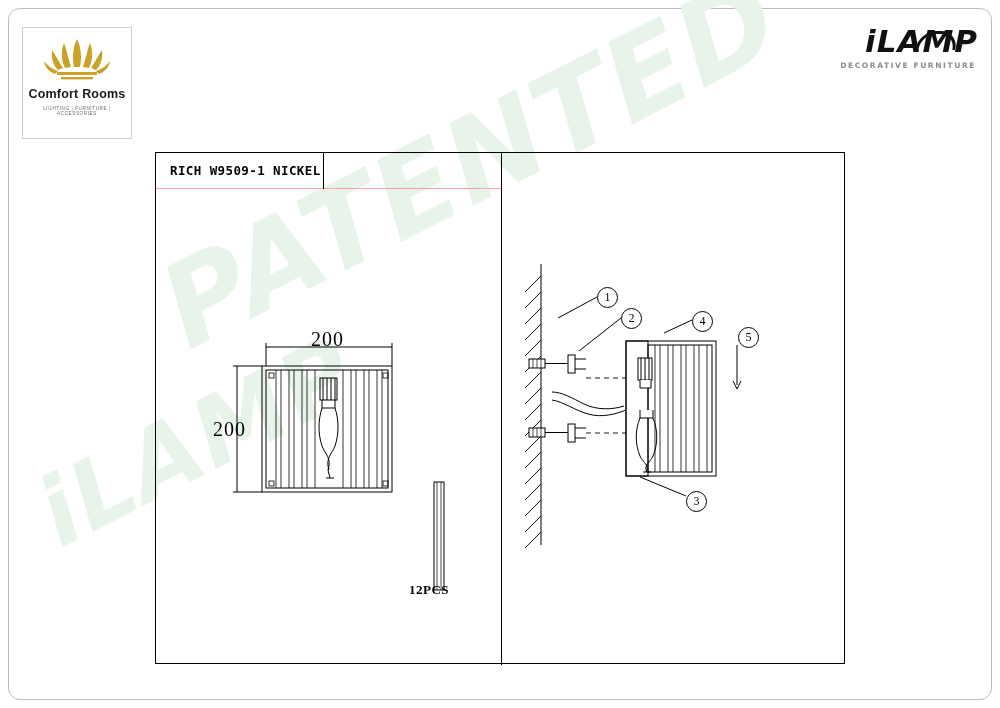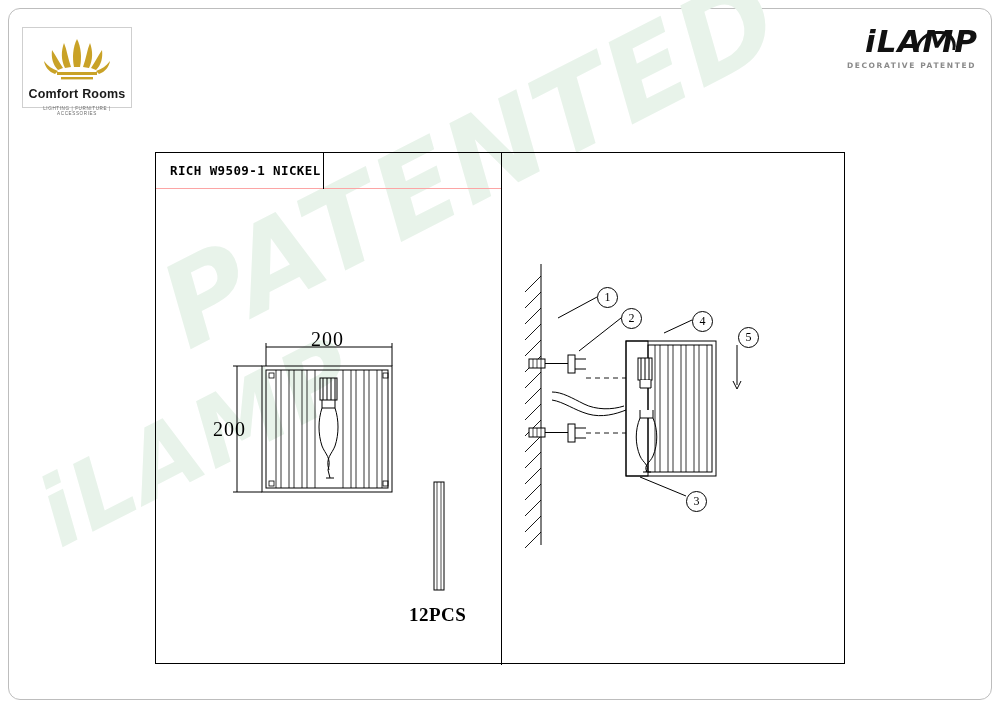--- a/index.html
+++ b/index.html
@@ -59,21 +59,21 @@
     transform: rotate(-27deg);
     transform-origin: left top;
   }
 
   
   .comfort-logo {
     position: absolute;
     left: 22px;
     top: 27px;
     width: 110px;
-    height: 81px;
+    height: 112px;
     border: 1px solid #cfcfcf;
     box-sizing: border-box;
     text-align: center;
     background: #fff;
   }
   .crown {
     margin: 9px auto 0 auto;
     width: 74px;
     height: 46px;
     position: relative;
@@ -195,23 +195,23 @@
     font-family: "Liberation Serif", serif;
     font-size: 20px;
     font-weight: normal;
     letter-spacing: 1px;
   }
   .dim-200-top { left: 311px; top: 328px; }
   .dim-200-left { left: 213px; top: 418px; }
   .pcs-label {
     position: absolute;
     left: 409px;
-    top: 604px;
+    top: 582px;
     font-family: "Liberation Serif", serif;
-    font-size: 19px;
+    font-size: 13px;
     font-weight: bold;
     letter-spacing: .5px;
   }
 
   
   .callout {
     position: absolute;
     width: 19px;
     height: 19px;
     border: 1px solid #000;
@@ -264,21 +264,21 @@
         <rect x="17" y="35" width="40" height="3" fill="#c9a227"></rect>
         <rect x="21" y="40" width="32" height="2.4" fill="#c9a227"></rect>
       </svg>
     </div>
     <div class="comfort-name">Comfort Rooms</div>
     <div class="comfort-sub">LIGHTING  |  FURNITURE  |  ACCESSORIES</div>
   </div>
 
   <div class="ilamp-logo">
     <div class="ilamp-main">iLAMP<span class="arc"></span></div>
-    <div class="ilamp-sub">DECORATIVE PATENTED</div>
+    <div class="ilamp-sub">DECORATIVE FURNITURE</div>
   </div>
 
 
   <div class="main-box">
     <div class="hdr-row">
       <div class="hdr-cell hdr-cell-1">RICH W9509-1 NICKEL</div>
     </div>
     <div class="v-divider"></div>
   </div>
 

